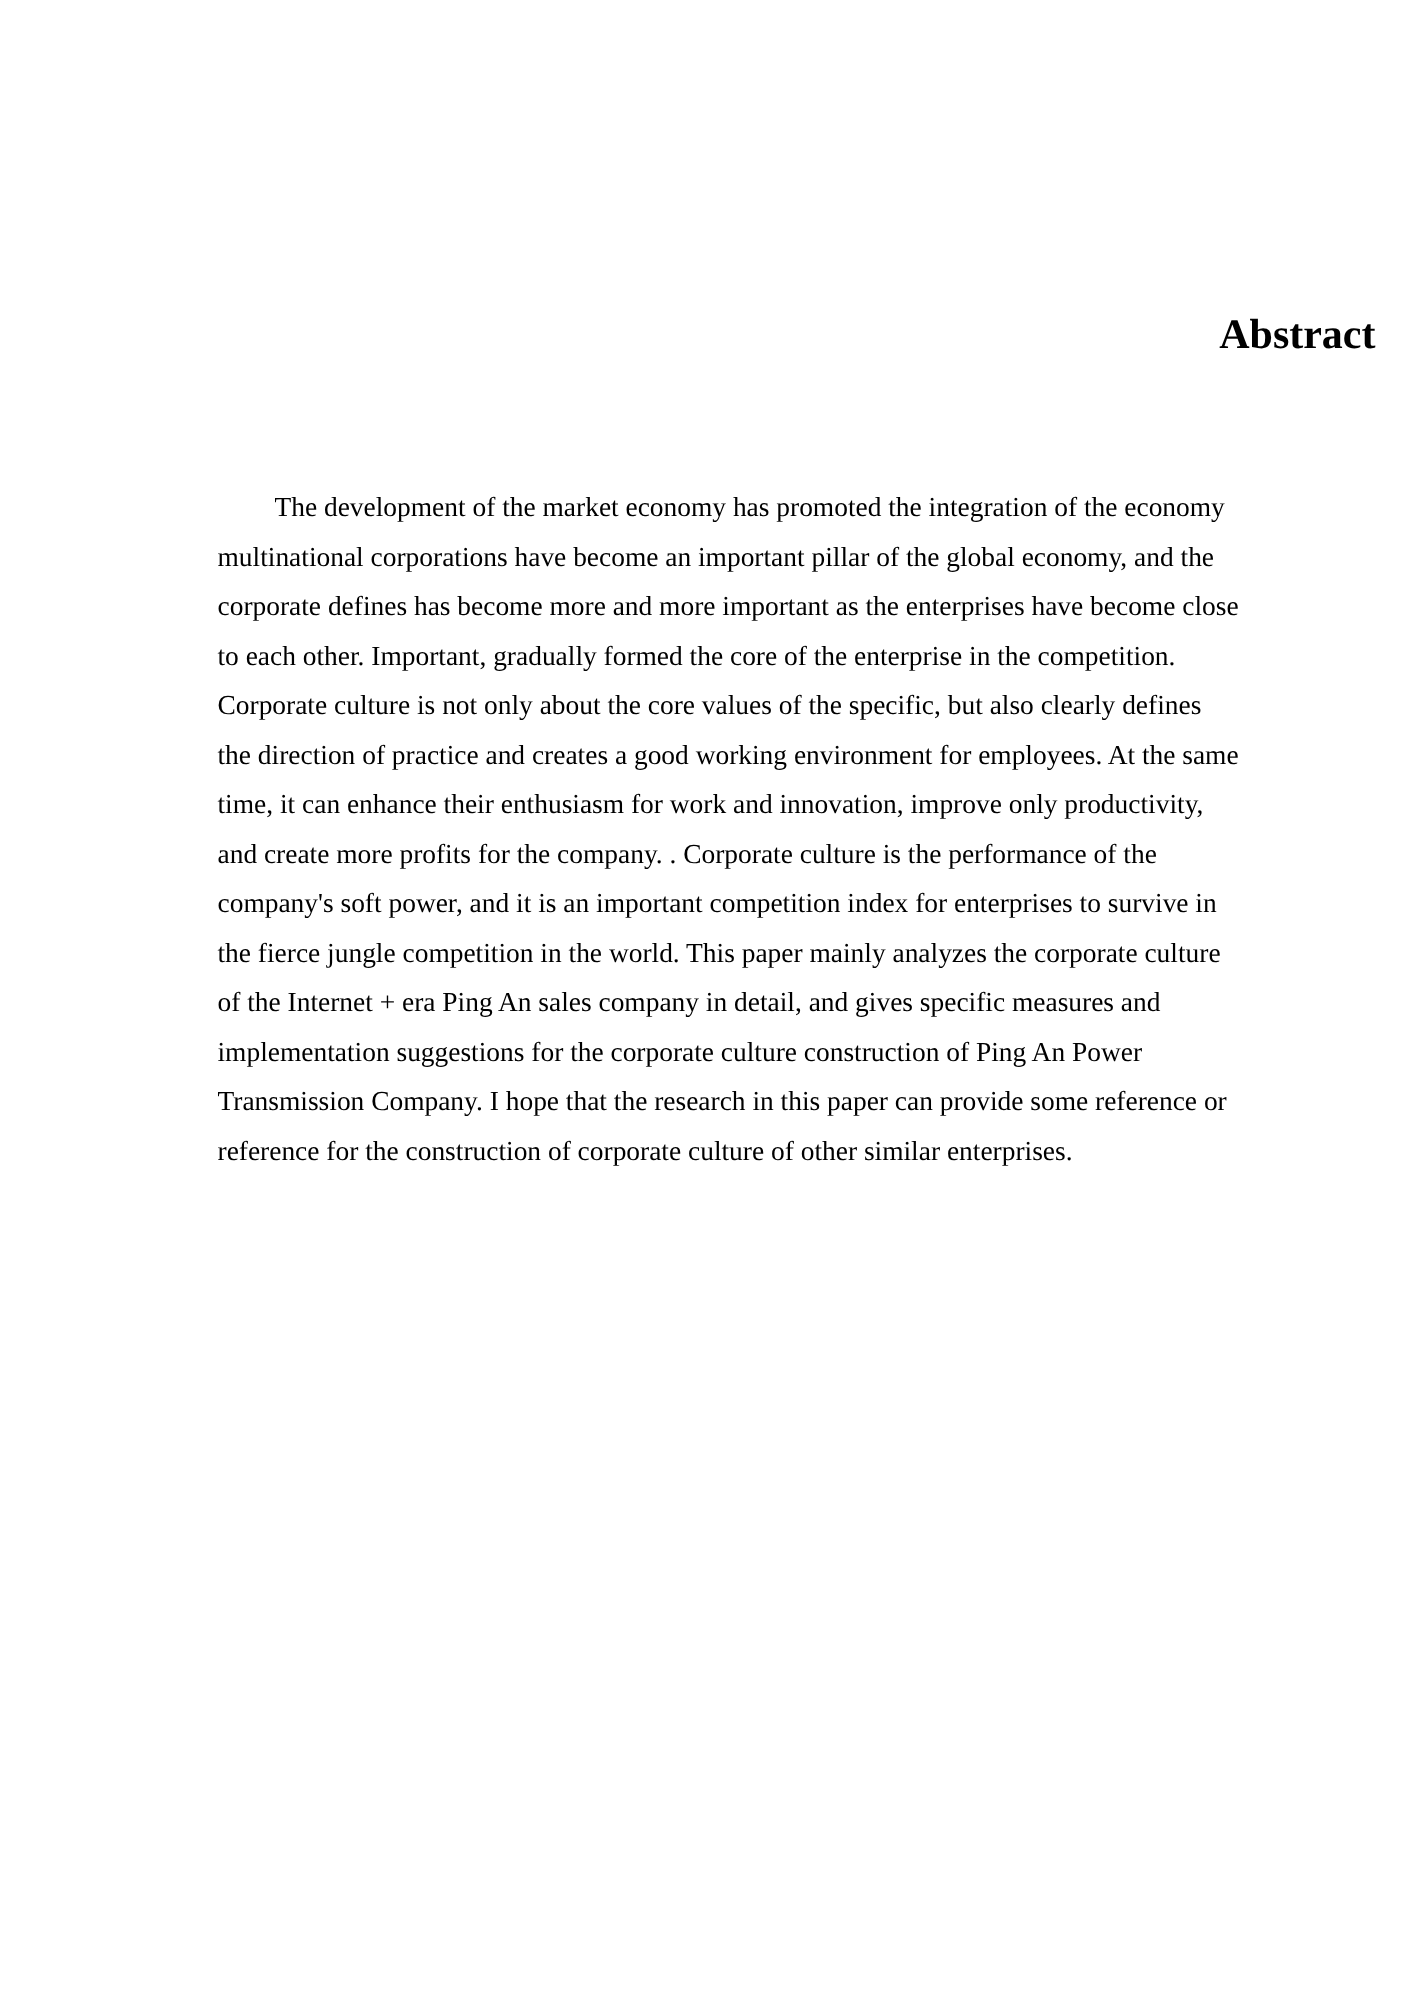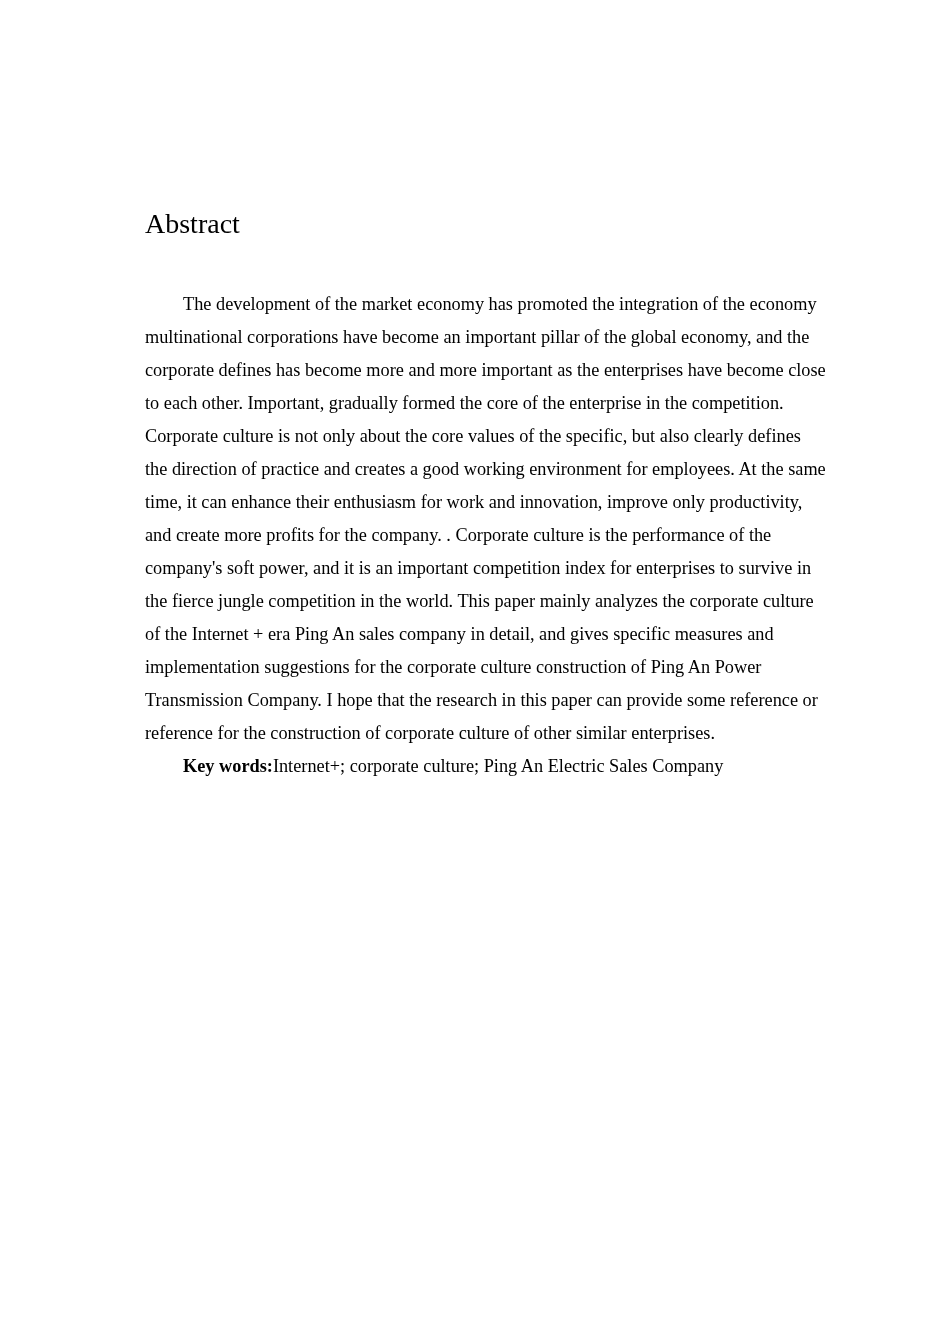--- a/index.html
+++ b/index.html
@@ -1,23 +1,23 @@
 <!DOCTYPE html>
 <html><head>
 <meta charset="utf-8">
 <style>
   html, body { margin: 0; padding: 0; background: #ffffff; }
   body { width: 950px; height: 1344px; position: relative; overflow: hidden;
          font-family: "Liberation Serif", "DejaVu Serif", serif; color: #000; }
   .page { position: absolute; left: 0; top: 0; width: 950px; height: 1344px; background: #fff; }
-  .title { position: absolute; left: 145px; width: 772px; top: 206px; text-align: left;
-           font-size: 28px; line-height: 36px; font-weight: normal; margin: 0; }
+  .title { position: absolute; left: 145px; width: 772px; top: 206px; text-align: right;
+           font-size: 28px; line-height: 36px; font-weight: bold; margin: 0; }
   .body { position: absolute; left: 145px; top: 288px; width: 720px; }
   .line { font-size: 18.3px; line-height: 33px; height: 33px; white-space: nowrap; }
-  .indent { padding-left: 38px; }
+  .indent { padding-left: 38px; margin-top: 34px; }
   .kw-label { font-weight: bold; }
 </style>
 </head>
 <body>
 
 <div class="page">
   <h1 class="title">Abstract</h1>
 
   <div class="body">
     <div class="line indent">The development of the market economy has promoted the integration of the economy</div>
@@ -27,15 +27,14 @@
     <div class="line">Corporate culture is not only about the core values of the specific, but also clearly defines</div>
     <div class="line">the direction of practice and creates a good working environment for employees. At the same</div>
     <div class="line">time, it can enhance their enthusiasm for work and innovation, improve only productivity,</div>
     <div class="line">and create more profits for the company. . Corporate culture is the performance of the</div>
     <div class="line">company's soft power, and it is an important competition index for enterprises to survive in</div>
     <div class="line">the fierce jungle competition in the world. This paper mainly analyzes the corporate culture</div>
     <div class="line">of the Internet + era Ping An sales company in detail, and gives specific measures and</div>
     <div class="line">implementation suggestions for the corporate culture construction of Ping An Power</div>
     <div class="line">Transmission Company. I hope that the research in this paper can provide some reference or</div>
     <div class="line">reference for the construction of corporate culture of other similar enterprises.</div>
-    <div class="line indent"><span class="kw-label">Key words:</span><span>Internet+; corporate culture; Ping An Electric Sales Company</span></div>
   </div>
 </div>
 
 </body></html>

